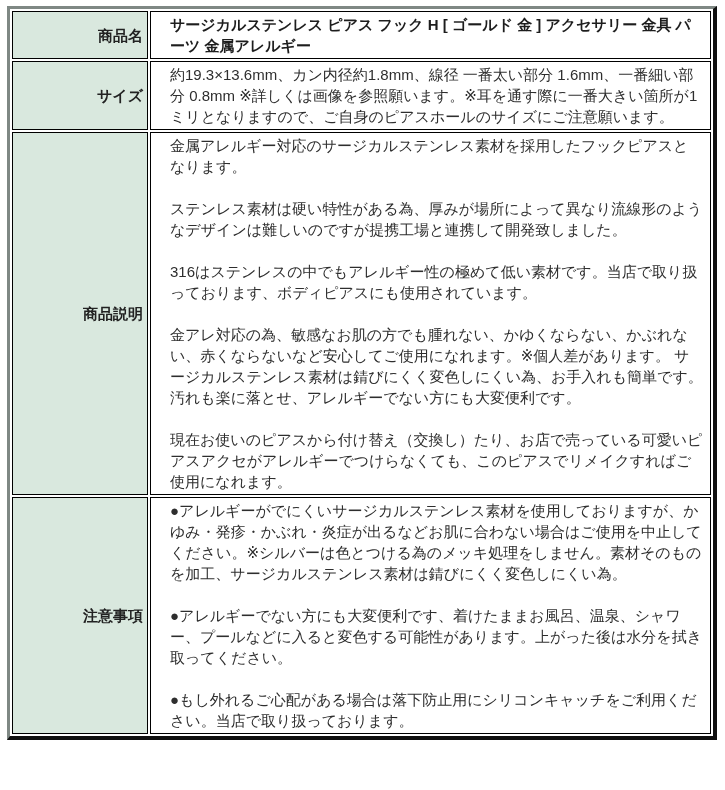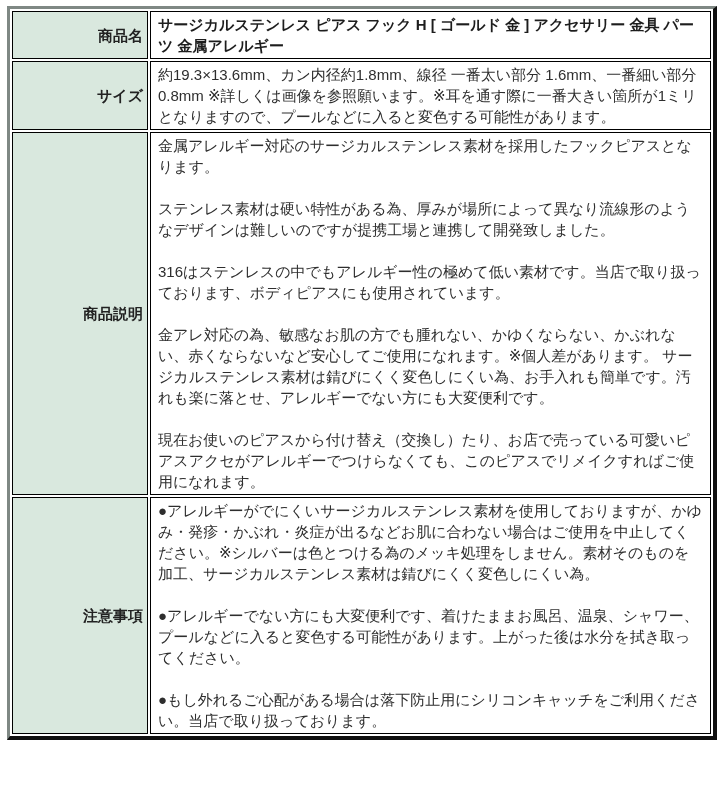--- a/index.html
+++ b/index.html
@@ -42,21 +42,21 @@
     font-size: 15px;
     font-weight: normal;
     text-align: left;
     vertical-align: middle;
     padding: 2px 7px;
     line-height: 21px;
     color: #2e2e2e;
     word-break: break-all;
   }
   td.row-content p {
-    margin: 21px 0 0 0;
+    margin: 21px 0 0 12px;
   }
   td.row-content p:first-child {
     margin-top: 0;
   }
   td.bold-content {
     font-weight: bold;
     color: #1d1d1d;
   }
 </style>
 </head>
@@ -66,21 +66,21 @@
   <tbody>
     <tr>
       <th class="row-label">商品名</th>
       <td class="row-content bold-content">
           <p>サージカルステンレス ピアス フック H [ ゴールド 金 ] アクセサリー 金具 パーツ 金属アレルギー</p>
         </td>
     </tr>
     <tr>
       <th class="row-label">サイズ</th>
       <td class="row-content">
-          <p>約19.3×13.6mm、カン内径約1.8mm、線径 一番太い部分 1.6mm、一番細い部分 0.8mm ※詳しくは画像を参照願います。※耳を通す際に一番大きい箇所が1ミリとなりますので、プールなどに入ると変色する可能性があります。</p>
+          <p>約19.3×13.6mm、カン内径約1.8mm、線径 一番太い部分 1.6mm、一番細い部分 0.8mm ※詳しくは画像を参照願います。※耳を通す際に一番大きい箇所が1ミリとなりますので、ご自身のピアスホールのサイズにご注意願います。</p>
         </td>
     </tr>
     <tr>
       <th class="row-label">商品説明</th>
       <td class="row-content">
           <p>金属アレルギー対応のサージカルステンレス素材を採用したフックピアスとなります。</p>
           <p>ステンレス素材は硬い特性がある為、厚みが場所によって異なり流線形のようなデザインは難しいのですが提携工場と連携して開発致しました。</p>
           <p>316はステンレスの中でもアレルギー性の極めて低い素材です。当店で取り扱っております、ボディピアスにも使用されています。</p>
           <p>金アレ対応の為、敏感なお肌の方でも腫れない、かゆくならない、かぶれない、赤くならないなど安心してご使用になれます。※個人差があります。 サージカルステンレス素材は錆びにくく変色しにくい為、お手入れも簡単です。汚れも楽に落とせ、アレルギーでない方にも大変便利です。</p>
           <p>現在お使いのピアスから付け替え（交換し）たり、お店で売っている可愛いピアスアクセがアレルギーでつけらなくても、このピアスでリメイクすればご使用になれます。</p>

